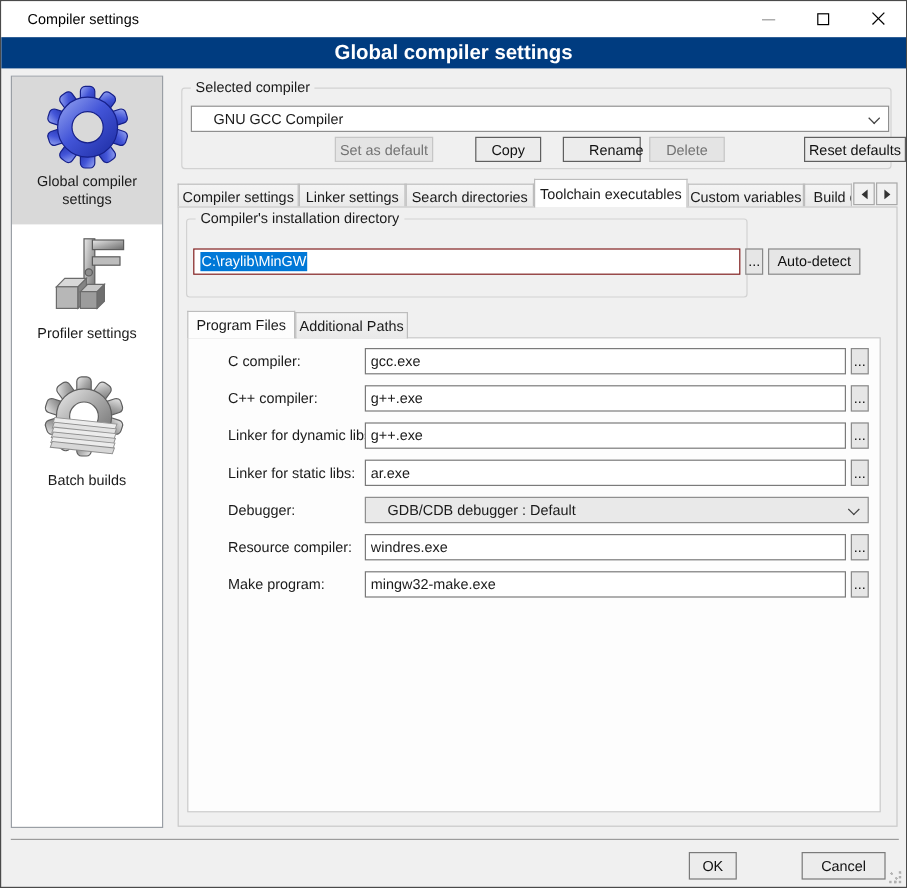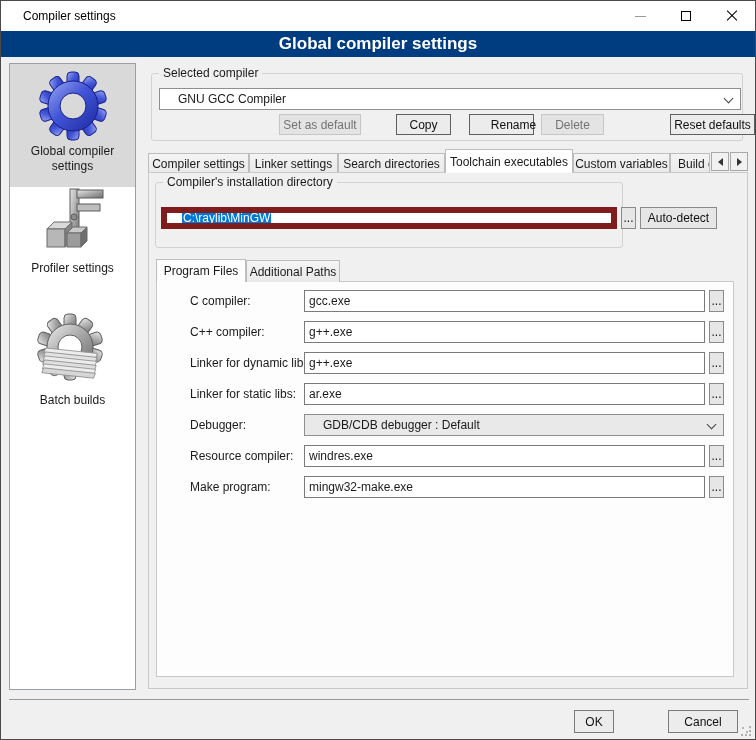--- a/index.html
+++ b/index.html
@@ -37,21 +37,21 @@
   .btn.disabled { background:#e4e4e4; border-color:#c6c6c6; color:#737373; }
   .btn.soft { border-color:#8a8a8a; background:#e6e6e6; }
 
   
   .combo { position:absolute; height:22px; background:#fff; border:1px solid #8f8f8f; display:flex; align-items:center; padding-left:18px; }
   .combo.gray { background:#e9e9e9; }
   .combo .chev { position:absolute; right:8px; top:6px; width:7px; height:7px; border-right:1px solid #444; border-bottom:1px solid #444; transform:rotate(45deg); }
 
   
   .tinput { position:absolute; height:22px; background:#fff; border:1px solid #7a7a7a; font-family:"Liberation Sans",sans-serif; font-size:12px; padding:0 4px; color:#1a1a1a; }
-  .path-box { position:absolute; height:22px; background:#fff; border:6px solid #7f1d1d; display:flex; align-items:center; padding-left:15px; overflow:hidden; white-space:nowrap; }
+  .path-box { position:absolute; height:22px; background:#fff; border:1px solid #7f1d1d; display:flex; align-items:center; padding-left:5px; overflow:hidden; white-space:nowrap; }
   .path-box .sel { background:#0078d7; color:#fff; padding:1px 1px; }
 
   
   .tab { position:absolute; top:152px; height:20px; background:linear-gradient(#f4f4f4,#e9e9e9); border:1px solid #bdbdbd; border-bottom:none; display:flex; align-items:center; justify-content:center; padding:0 7px; white-space:nowrap; overflow:hidden; }
   .tab.active { top:148px; height:24px; background:#ffffff; z-index:3; }
   .arrow-btn { position:absolute; top:151px; width:18px; height:19px; background:#f1f1f1; border:1px solid #a8a8a8; display:flex; align-items:center; justify-content:center; }
   .tri-left { width:0; height:0; border-top:4px solid transparent; border-bottom:4px solid transparent; border-right:5px solid #333; }
   .tri-right { width:0; height:0; border-top:4px solid transparent; border-bottom:4px solid transparent; border-left:5px solid #333; }
   .tabpanel { position:absolute; left:147px; top:171px; width:600px; height:517px; background:#f0f0f0; border:1px solid #c9c9c9; z-index:1; }
 
@@ -114,21 +114,21 @@
             <rect x="30" y="2" width="12" height="18" rx="4" transform="rotate(288 36 36)"></rect>
             <rect x="30" y="2" width="12" height="18" rx="4" transform="rotate(324 36 36)"></rect>
             <circle cx="36" cy="36" r="25"></circle>
             <circle cx="36" cy="36" r="13" fill="#d9d9d9"></circle>
           </g>
         </svg>
       </div>
       <div class="side-label">Global compiler settings</div>
     </div>
 
-    <div class="side-item" style="height:112px;">
+    <div class="side-item" style="padding-top:10px; height:112px;">
       <div class="icon-box">
         <svg width="72" height="72" viewBox="0 0 72 72">
           <defs>
             <linearGradient id="gm" x1="0" y1="0" x2="1" y2="1">
               <stop offset="0" stop-color="#e8e8e8"></stop>
                 <stop offset="0.5" stop-color="#a8a8a8"></stop>
                 <stop offset="1" stop-color="#6d6d6d"></stop>
             </linearGradient>
           </defs>
           <g stroke="#5c5c5c" stroke-width="1">

